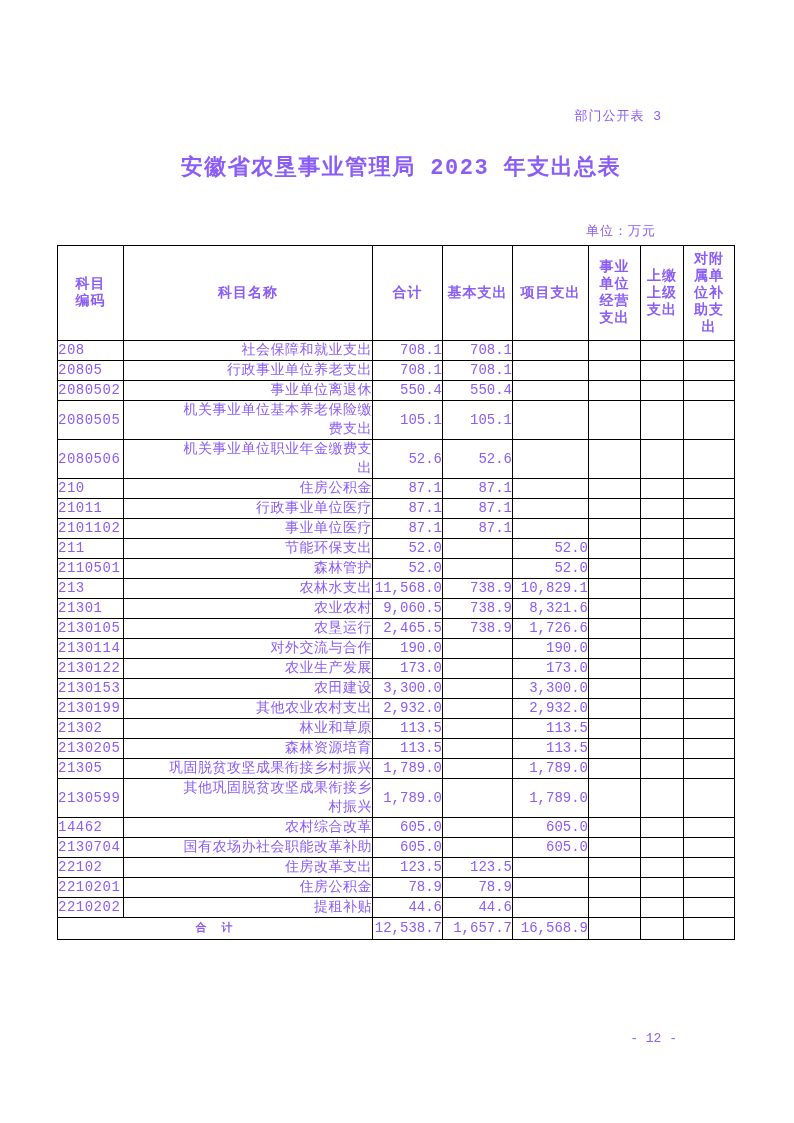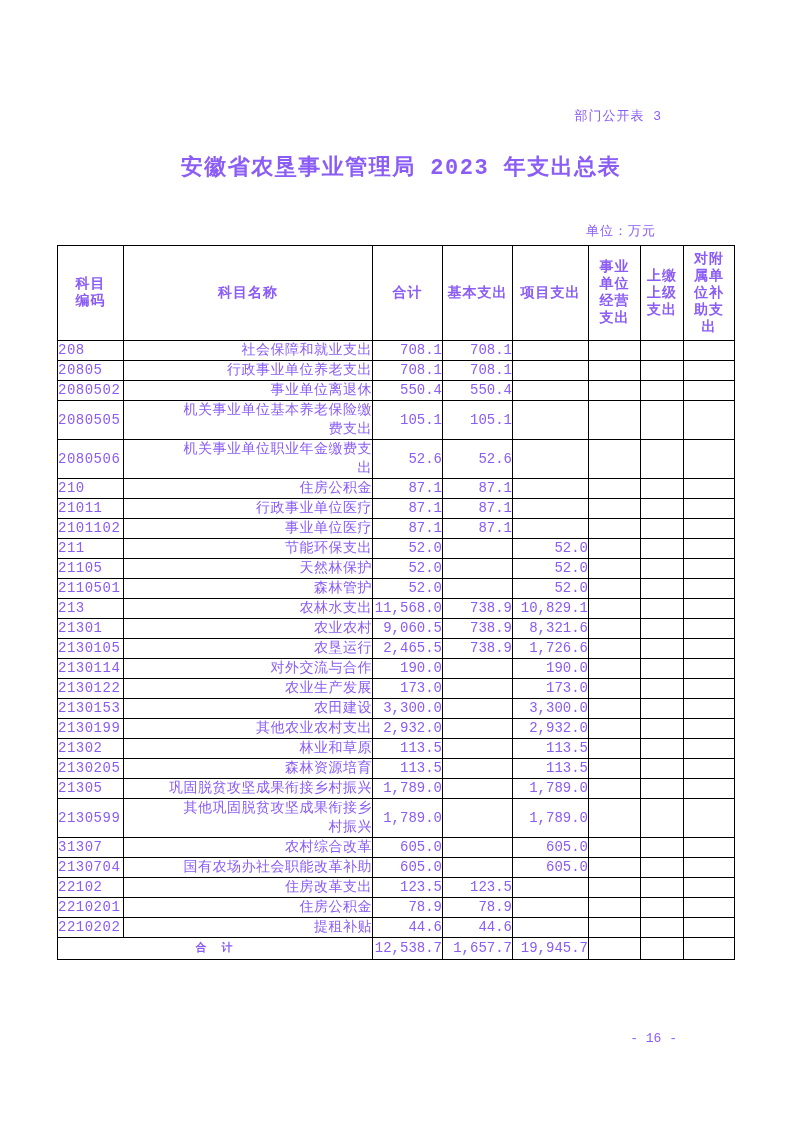--- a/index.html
+++ b/index.html
@@ -227,30 +227,20 @@
           <td class="code">211</td>
           <td class="name indent-1">节能环保支出</td>
           <td class="num">52.0</td>
           <td class="num"></td>
           <td class="num">52.0</td>
           <td class="num"></td>
           <td class="num"></td>
           <td class="num"></td>
         </tr>
         <tr>
-          <td class="code">21105</td>
-          <td class="name indent-2">天然林保护</td>
-          <td class="num">52.0</td>
-          <td class="num"></td>
-          <td class="num">52.0</td>
-          <td class="num"></td>
-          <td class="num"></td>
-          <td class="num"></td>
-        </tr>
-        <tr>
           <td class="code">2110501</td>
           <td class="name indent-3">森林管护</td>
           <td class="num">52.0</td>
           <td class="num"></td>
           <td class="num">52.0</td>
           <td class="num"></td>
           <td class="num"></td>
           <td class="num"></td>
         </tr>
         <tr>
@@ -357,21 +347,21 @@
           <td class="code">2130599</td>
           <td class="name indent-3">其他巩固脱贫攻坚成果衔接乡村振兴</td>
           <td class="num">1,789.0</td>
           <td class="num"></td>
           <td class="num">1,789.0</td>
           <td class="num"></td>
           <td class="num"></td>
           <td class="num"></td>
         </tr>
         <tr>
-          <td class="code">31307</td>
+          <td class="code">14462</td>
           <td class="name indent-2">农村综合改革</td>
           <td class="num">605.0</td>
           <td class="num"></td>
           <td class="num">605.0</td>
           <td class="num"></td>
           <td class="num"></td>
           <td class="num"></td>
         </tr>
         <tr>
           <td class="code">2130704</td>
@@ -412,23 +402,23 @@
           <td class="num"></td>
           <td class="num"></td>
           <td class="num"></td>
         </tr>
       </tbody>
     <tfoot>
       <tr class="total-row">
         <td colspan="2" class="total-label">合　计</td>
         <td class="num">12,538.7</td>
         <td class="num">1,657.7</td>
-        <td class="num">19,945.7</td>
+        <td class="num">16,568.9</td>
         <td class="num"></td>
         <td class="num"></td>
         <td class="num"></td>
       </tr>
     </tfoot>
   </table>
 
-  <div class="page-number">- 16 -</div>
+  <div class="page-number">- 12 -</div>
 
 </div>
 
 </body></html>

